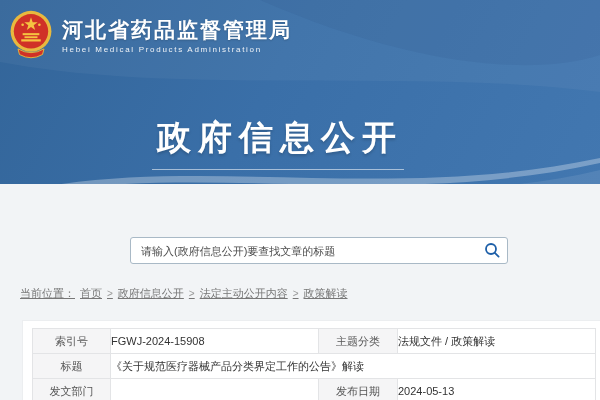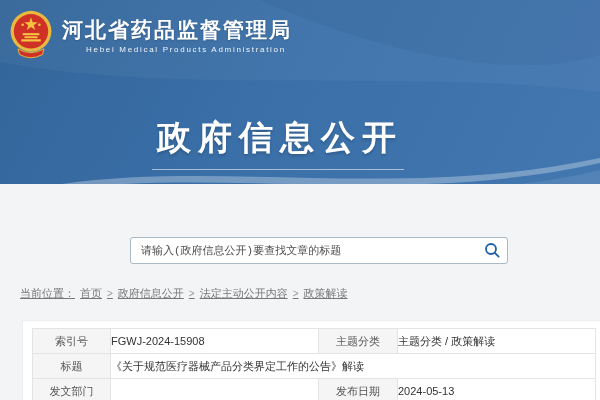--- a/index.html
+++ b/index.html
@@ -17,41 +17,41 @@
   .banner svg.swoosh{position:absolute;left:0;top:0;}
   .brand{position:absolute;left:8px;top:9px;display:flex;align-items:flex-start;cursor:pointer;}
   .emblem{width:46px;height:52px;flex:0 0 auto;}
   .brand-text{margin-left:8px;margin-top:9px;}
   .org-cn{
     color:#ffffff;font-size:21px;font-weight:bold;letter-spacing:2px;
     line-height:24px;text-shadow:0 1px 2px rgba(0,0,0,.18);white-space:nowrap;
   }
   .org-en{
     color:rgba(255,255,255,.92);font-size:8px;letter-spacing:1.7px;
-    margin-top:3px;white-space:nowrap;margin-left:24px;
+    margin-top:3px;white-space:nowrap;
   }
   .banner-title{
     position:absolute;left:80px;top:115px;width:400px;text-align:center;
     color:#ffffff;font-size:34px;font-weight:bold;letter-spacing:7px;
     text-shadow:0 2px 3px rgba(0,0,0,.18);white-space:nowrap;
   }
   .banner-underline{
     position:absolute;left:152px;top:169px;width:252px;height:1px;
     background:rgba(255,255,255,.55);
   }
   
   .search-wrap{
     position:absolute;left:130px;top:237px;width:378px;height:27px;
     background:#ffffff;border:1px solid #a9b9c6;border-radius:3px;
     box-sizing:border-box;display:flex;align-items:center;
   }
   .search-input{
     flex:1;height:100%;border:none;outline:none;background:transparent;
     font-size:11px;color:#333;padding:0 8px 0 10px;
-    font-family:Liberation Mono, monospace;
+    font-family:Liberation Sans, sans-serif;
   }
   .search-input::placeholder{color:#4d4d4d;opacity:1;}
   .search-btn{width:30px;height:100%;display:flex;align-items:center;justify-content:center;
     background:none;border:none;cursor:pointer;padding:0;}
   
   .breadcrumb{
     position:absolute;left:20px;top:286px;font-size:11px;color:#777;
     display:flex;align-items:center;gap:5px;white-space:nowrap;text-decoration:underline;
   }
   .breadcrumb a{color:#777;text-decoration:none;cursor:pointer;}
@@ -134,21 +134,21 @@
         <col style="width:78px">
         <col style="width:208px">
         <col style="width:79px">
         <col style="width:198px">
       </colgroup>
     <tbody>
         <tr>
       <td class="lbl">索引号</td>
       <td class="val">FGWJ-2024-15908</td>
       <td class="lbl">主题分类</td>
-      <td class="val2">主题分类 / 政策解读</td>
+      <td class="val2">法规文件 / 政策解读</td>
     </tr>
     <tr>
       <td class="lbl">标题</td>
       <td class="val" colspan="3">《关于规范医疗器械产品分类界定工作的公告》解读</td>
     </tr>
     <tr>
       <td class="lbl">发文部门</td>
       <td class="val"></td>
       <td class="lbl">发布日期</td>
       <td class="val2">2024-05-13</td>

